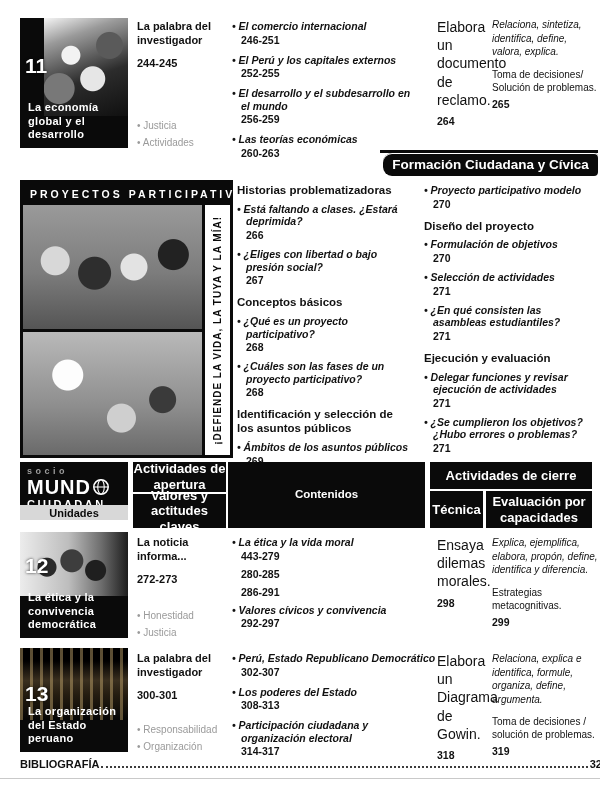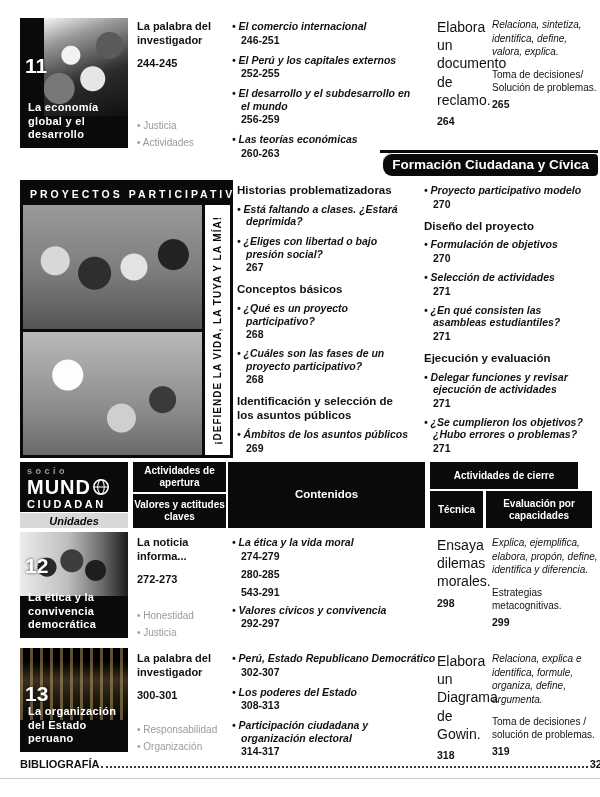--- a/index.html
+++ b/index.html
@@ -72,21 +72,21 @@
   .slogan{writing-mode:vertical-rl;transform:rotate(180deg);font-weight:bold;font-size:10px;
           letter-spacing:1px;white-space:nowrap;color:#0a0a0a;}
 
   
   .toc-h{font-weight:bold;font-size:11.5px;line-height:1.2;margin:10px 0 5px 0;}
   .toc-h.first{margin-top:0;}
   .toc-item{margin-bottom:7px;}
 
   
   .hd-cell{background:#0a0a0a;color:#fff;font-weight:bold;display:flex;align-items:center;
-           justify-content:center;text-align:center;font-size:10px;line-height:1.2;}
+           justify-content:center;text-align:center;font-size:13px;line-height:1.2;}
   .logo-cell{background:#0a0a0a;color:#fff;padding:4px 0 0 7px;box-sizing:border-box;}
   .logo-small{color:#9d9d9d;font-size:9px;font-weight:bold;letter-spacing:3.5px;}
   .logo-big{display:flex;align-items:center;font-weight:bold;font-size:20px;letter-spacing:1px;
             line-height:1;margin-top:1px;}
   .logo-sub{font-weight:bold;font-size:11px;letter-spacing:2.5px;margin-top:1px;}
   .unidades{background:#d8d8d8;color:#0a0a0a;font-weight:bold;font-size:11px;
             display:flex;align-items:center;justify-content:center;}
 
   
   .biblio{display:flex;align-items:flex-end;}
@@ -156,20 +156,21 @@
         <div class="strip">
           <div class="slogan">¡DEFIENDE LA VIDA, LA TUYA Y LA MÍA!</div>
         </div>
       </div>
     </div>
 
     <div class="abs" style="left:237px;top:4px;width:182px;">
       <div class="toc-h first">Historias problematizadoras</div>
       <div class="ct-item toc-item">
         <div class="ct-text">Está faltando a clases. ¿Estará deprimida?</div>
+        <div class="ct-pages">266</div>
       </div>
       <div class="ct-item toc-item">
         <div class="ct-text" style="width:140px;">¿Eliges con libertad o bajo presión social?</div>
         <div class="ct-pages">267</div>
       </div>
       <div class="toc-h">Conceptos básicos</div>
       <div class="ct-item toc-item">
         <div class="ct-text">¿Qué es un proyecto participativo?</div>
         <div class="ct-pages">268</div>
       </div>
@@ -226,26 +227,26 @@
         <span style="display:inline-flex;margin-left:1px;">
           <svg width="18" height="18" viewBox="0 0 20 20">
             <circle cx="10" cy="10" r="8" fill="none" stroke="#fff" stroke-width="1.7"></circle>
             <ellipse cx="10" cy="10" rx="3.6" ry="8" fill="none" stroke="#fff" stroke-width="1.2"></ellipse>
             <line x1="2" y1="10" x2="18" y2="10" stroke="#fff" stroke-width="1.2"></line>
           </svg>
         </span>
       </div>
       <div class="logo-sub">CIUDADAN</div>
     </div>
-    <div class="abs unidades" style="left:20px;top:51px;width:108px;height:15px;font-style:italic;">Unidades</div>
+    <div class="abs unidades" style="left:20px;top:43px;width:108px;height:15px;">Unidades</div>
 
     <div class="abs hd-cell" style="left:133px;top:0;width:93px;height:30px;">Actividades de apertura</div>
     <div class="abs hd-cell" style="left:133px;top:32px;width:93px;height:34px;">Valores y actitudes claves</div>
     <div class="abs hd-cell" style="left:228px;top:0;width:197px;height:66px;font-size:11.5px;">Contenidos</div>
-    <div class="abs hd-cell" style="left:430px;top:0;width:148px;height:27px;">Actividades de cierre</div>
+    <div class="abs hd-cell" style="left:430px;top:0;width:162px;height:27px;">Actividades de cierre</div>
     <div class="abs hd-cell" style="left:430px;top:29px;width:53px;height:37px;">Técnica</div>
     <div class="abs hd-cell" style="left:486px;top:29px;width:106px;height:37px;">Evaluación por capacidades</div>
   </div>
 
   <div class="abs" style="left:0;top:530px;width:600px;height:118px;">
     <div class="abs unit-card" style="left:20px;top:2px;width:108px;height:106px;">
       <div class="unit-photo photo-12" style="left:0;top:0;right:0;height:64px;"></div>
       <div class="unit-num" style="top:22px;">12</div>
       <div class="unit-title">La ética y la convivencia democrática</div>
     </div>
@@ -253,27 +254,27 @@
       <div class="ap-title">La noticia informa...</div>
       <div class="ap-pages">272-273</div>
     </div>
     <div class="abs values" style="left:137px;top:80px;width:90px;">
       <div class="v">Honestidad</div>
       <div class="v">Justicia</div>
     </div>
     <div class="abs" style="left:232px;top:6px;width:200px;">
       <div class="ct-item" style="margin-bottom:6px;">
         <div class="ct-text">La ética y la vida moral</div>
-        <div class="ct-pages">274-279</div>
+        <div class="ct-pages">443-279</div>
       </div>
       <div class="ct-item" style="margin-bottom:6px;">
         <div class="ct-pages">280-285</div>
       </div>
       <div class="ct-item" style="margin-bottom:6px;">
-        <div class="ct-pages">543-291</div>
+        <div class="ct-pages">286-291</div>
       </div>
       <div class="ct-item" style="margin-bottom:6px;">
         <div class="ct-text">Valores cívicos y convivencia</div>
         <div class="ct-pages">292-297</div>
       </div>
     </div>
     <div class="abs" style="left:437px;top:6px;width:55px;">
       <div class="tec">Ensaya dilemas morales.</div>
       <div class="tec-page">298</div>
     </div>

